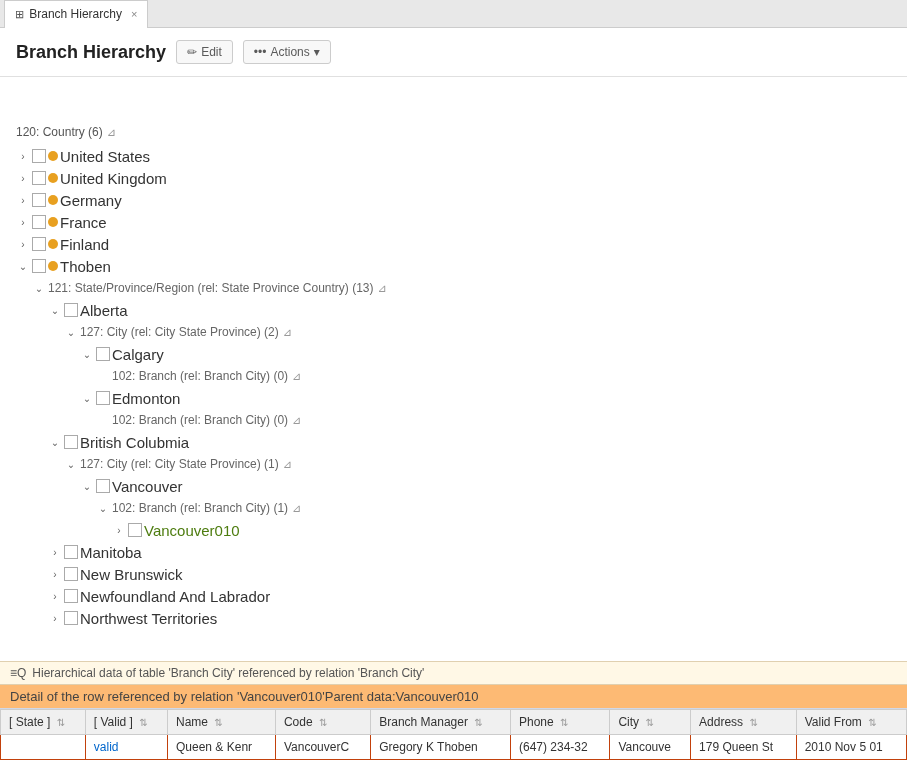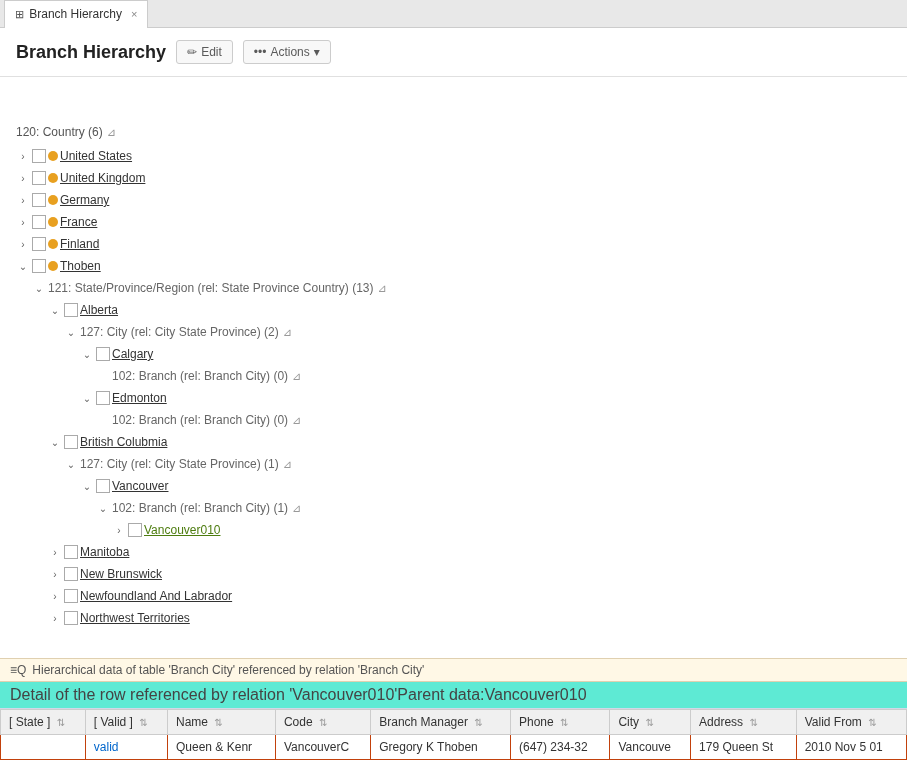--- a/index.html
+++ b/index.html
@@ -116,23 +116,22 @@
     .dot {
       width: 10px;
       height: 10px;
       border-radius: 50%;
       background: #e8a020;
       flex-shrink: 0;
     }
 
     .node-label {
       color: #333;
-      font-size: 12px;
+      font-size: 15px;
       white-space: nowrap;
-      text-decoration: underline;
     }
     .node-label.linked { color: #4d7c0f; }
 
     .sub-header {
       display: flex;
       align-items: center;
       gap: 4px;
       font-size: 12px;
       color: #666;
       text-align: right;
@@ -155,23 +154,23 @@
       padding: 4px 10px;
       font-size: 12px;
       color: #555;
       display: flex;
       align-items: center;
       gap: 6px;
     }
 
     
     .detail-row {
-      background: #5eead4;
+      background: #fdba74;
       padding: 4px 10px;
-      font-size: 16px;
+      font-size: 13px;
       color: #444;
       border-bottom: 1px solid #d0d8e8;
     }
 
     
     .data-table {
       width: 100%;
       border-collapse: collapse;
       font-size: 12px;
     }

